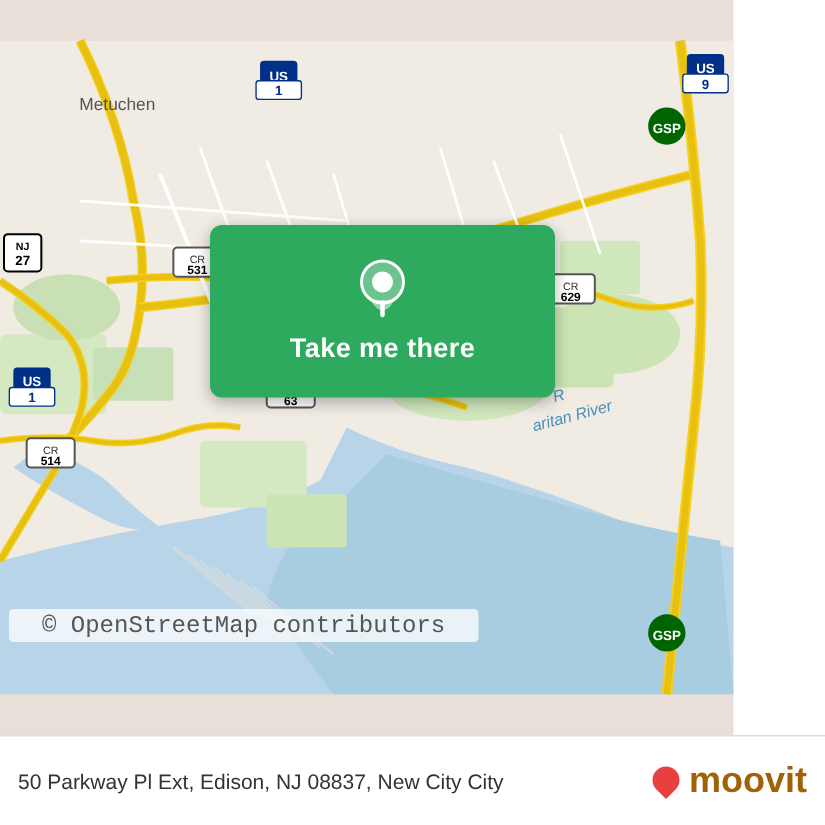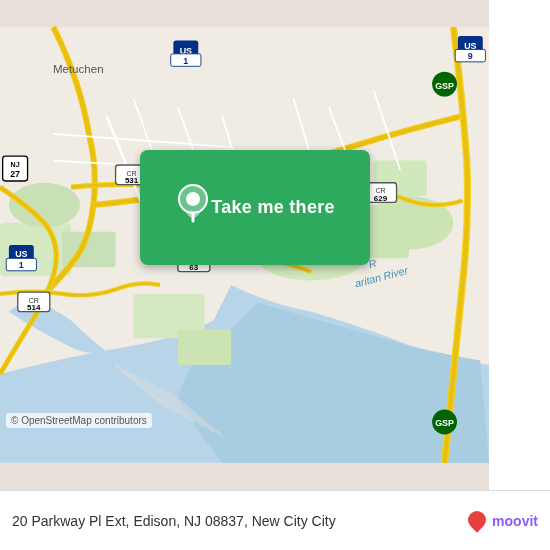--- a/index.html
+++ b/index.html
@@ -44,36 +44,36 @@
       flex: 1;
     }
 
     #moovit-logo {
       display: flex;
       align-items: center;
       gap: 4px;
     }
 
     #moovit-text {
-      font-size: 14px;
+      font-size: 24px;
       font-weight: bold;
-      color: #8b5cf6;
+      color: #a16207;
     }
 
     
     #take-me-there-overlay {
       position: absolute;
       top: 150px;
       left: 140px;
       width: 230px;
       height: 115px;
       background: #2eaa5e;
       border-radius: 8px;
       display: flex;
-      flex-direction: row;
+      flex-direction: column;
       align-items: center;
       justify-content: center;
       cursor: pointer;
       box-shadow: 0 3px 10px rgba(0,0,0,0.3);
       z-index: 10;
     }
 
     #take-me-there-overlay .pin-icon {
       width: 36px;
       height: 42px;
@@ -86,25 +86,26 @@
       font-weight: 600;
       letter-spacing: 0.3px;
     }
 
     
     #osm-attribution {
       position: absolute;
       bottom: 62px;
       left: 6px;
       background: rgba(255,255,255,0.75);
-      font-size: 10px;
+      font-size: 16px;
       color: #555;
-      padding: 2px 5px;
+      padding: 2px 22px;
       border-radius: 3px;
       z-index: 5;
+      font-family: Liberation Mono, monospace;
     }
 
     
     .moovit-pin {
       display: inline-block;
       width: 18px;
       height: 18px;
       background: #e84040;
       border-radius: 50% 50% 50% 0;
       transform: rotate(-45deg);
@@ -243,20 +244,20 @@
     <span id="take-me-there-label">Take me there</span>
   </div>
 
   <div id="osm-attribution">
     <span>© OpenStreetMap contributors</span>
   </div>
 </div>
 
 <div id="bottom-bar">
   <span id="bottom-bar-text">
-    <span>20 Parkway Pl Ext, Edison, NJ 08837,</span>
+    <span>50 Parkway Pl Ext, Edison, NJ 08837,</span>
     <span>New City City</span>
   </span>
   <div id="moovit-logo">
     <span class="moovit-pin"></span>
     <span id="moovit-text">moovit</span>
   </div>
 </div>
 
 </body></html>

